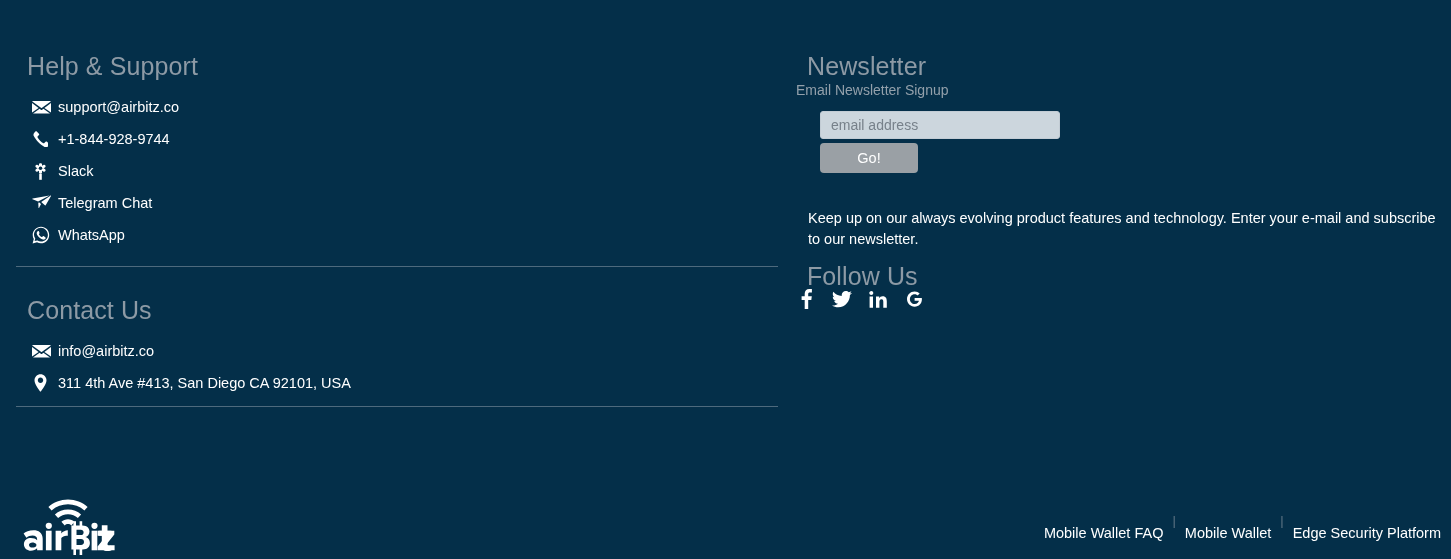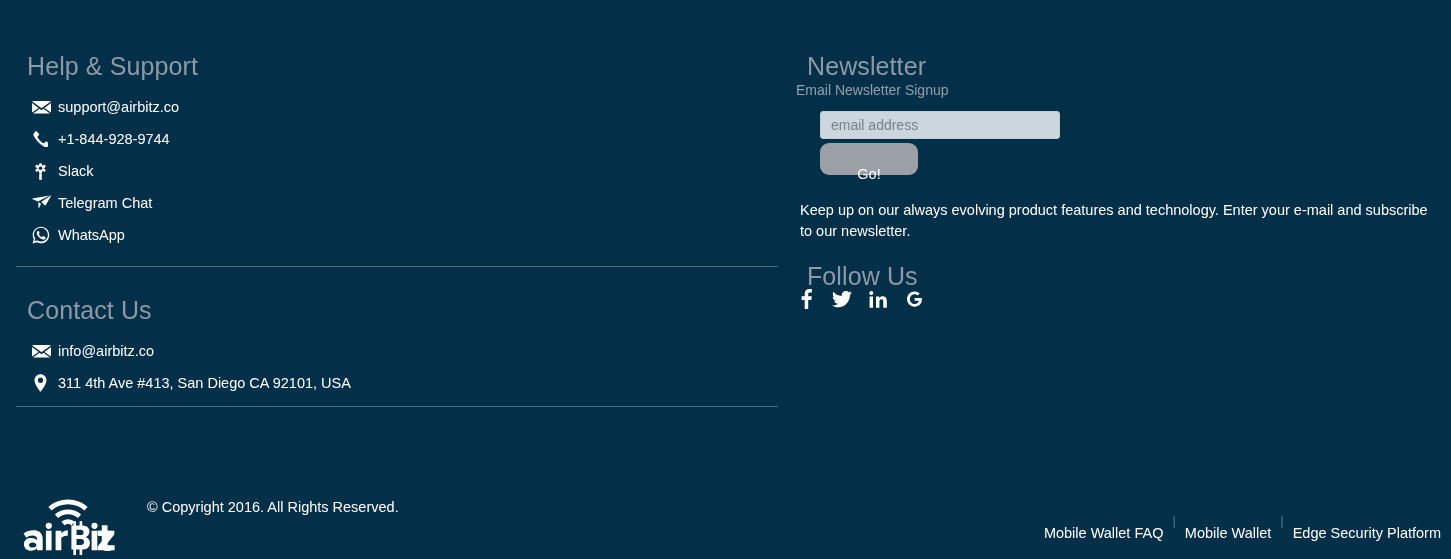--- a/index.html
+++ b/index.html
@@ -104,35 +104,35 @@
   }
   .email-input::placeholder { color: #77818a; opacity: 1; }
   .go-button {
     display: block;
     box-sizing: border-box;
     width: 98px;
     height: 30px;
     margin-top: 4px;
     background: #9aa0a5;
     border: none;
-    border-radius: 9px;
+    border-radius: 4px;
     color: #ffffff;
     font-family: "Liberation Sans", sans-serif;
     font-size: 14.5px;
     cursor: pointer;
     text-align: center;
     line-height: 30px;
-    padding: 16px;
+    padding: 0;
   }
   .blurb {
     font-size: 14.5px;
     line-height: 21px;
     color: #ffffff;
     width: 636px;
-    margin: 4px;
+    margin: 12px;
   }
 
   
   .social-row {
     display: flex;
     align-items: center;
     gap: 16px;
   }
   .social-icon {
     display: inline-flex;
@@ -354,21 +354,20 @@
 
         <circle cx="76.5" cy="32.8" r="3.1"></circle>
         <rect x="73.6" y="37.7" width="5.7" height="19.6"></rect>
 
         <path d="M83.8 52.4V42.7h-3.2v-5h3.2v-5.4h5.7v5.4h3.9v5h-3.9v8.2c0 1.2 0.6 2.1 1.7 2.1 0.7 0 1.5-0.3 1.7-0.6l1.2 4.3c-0.8 0.8-2.4 1.4-4.7 1.4C85.5 58.1 83.8 56.1 83.8 52.4z"></path>
 
         <path d="M95.6 53.5l8.6-10.8H95.6v-5h16.7v3.8l-8.5 10.8h8.8v5H95.6V53.5z" transform="translate(-16,0)"></path>
       </svg>
     </div>
 
-    <div class="copyright">© Copyright 2016. All Rights Reserved.</div>
 
     <div class="bottom-links">
       <a href="#">Mobile Wallet FAQ</a>
       <span class="link-sep">|</span>
       <a href="#">Mobile Wallet</a>
       <span class="link-sep">|</span>
       <a href="#">Edge Security Platform</a>
     </div>
   </div>
 

